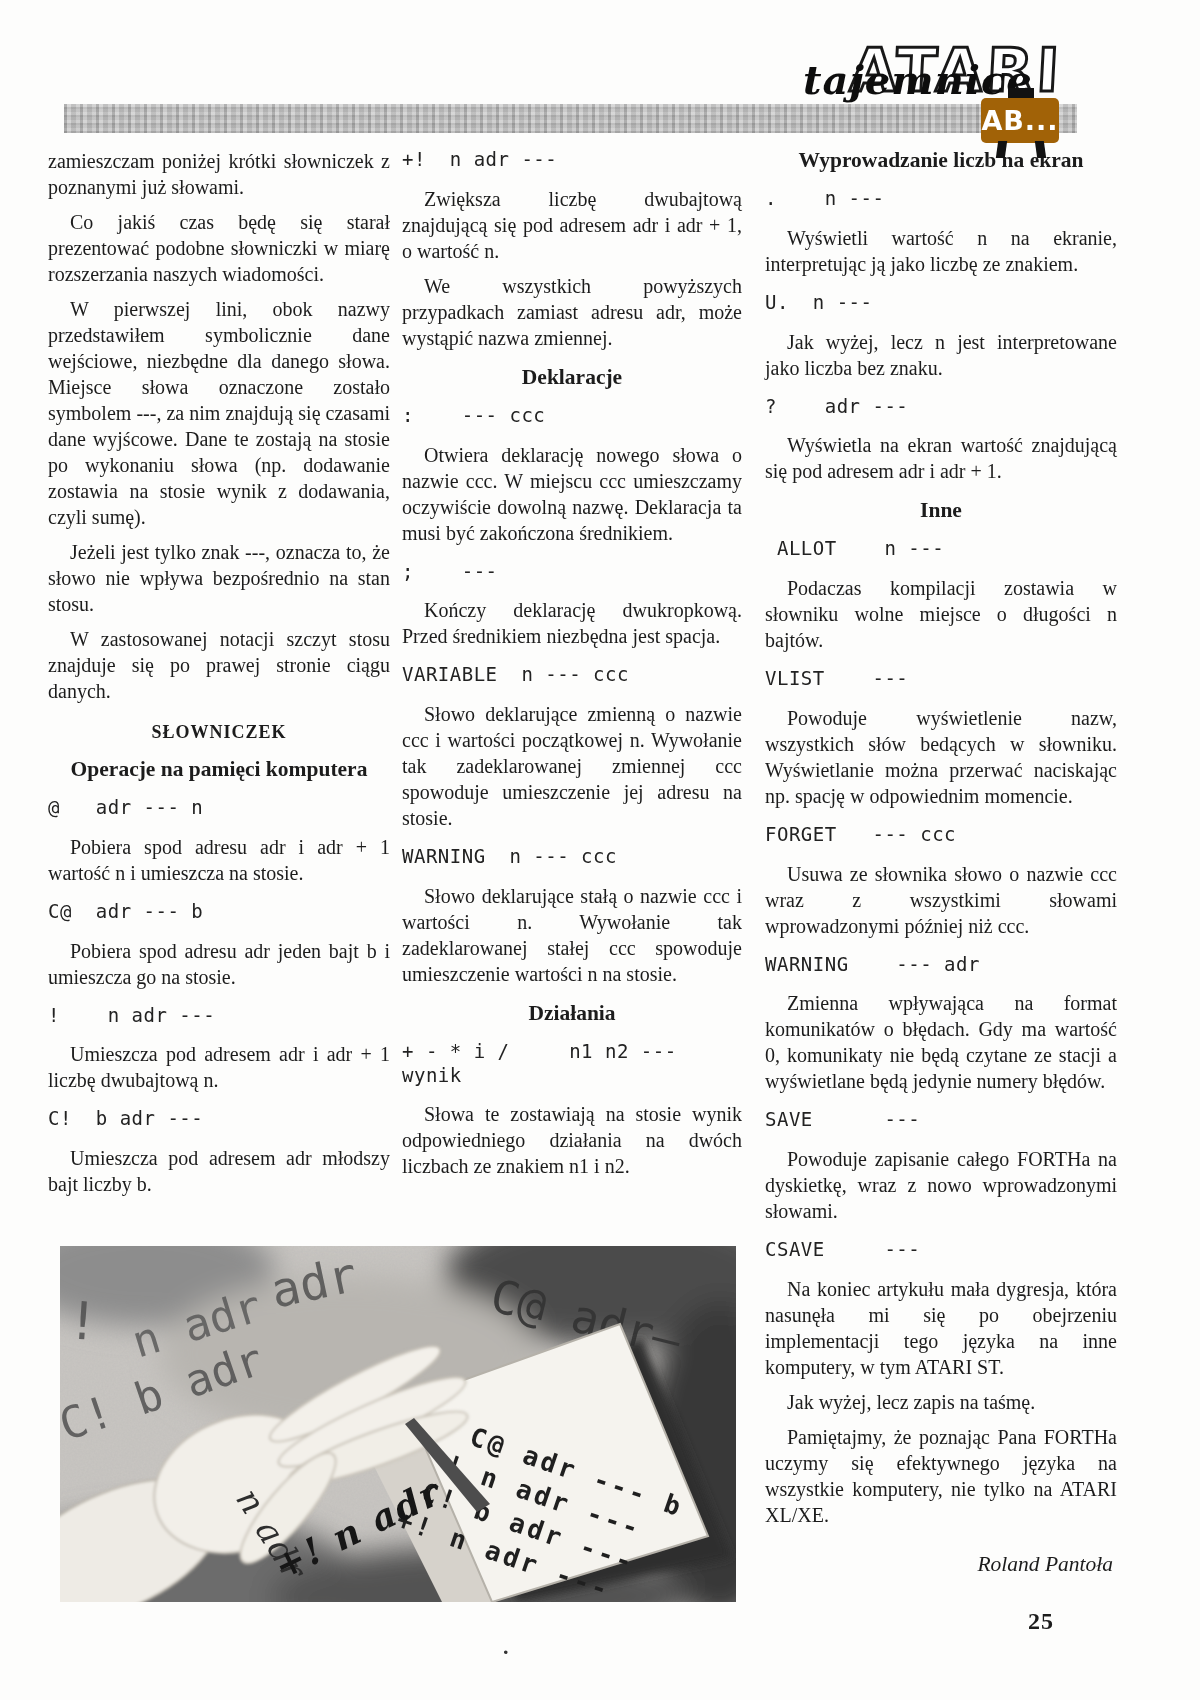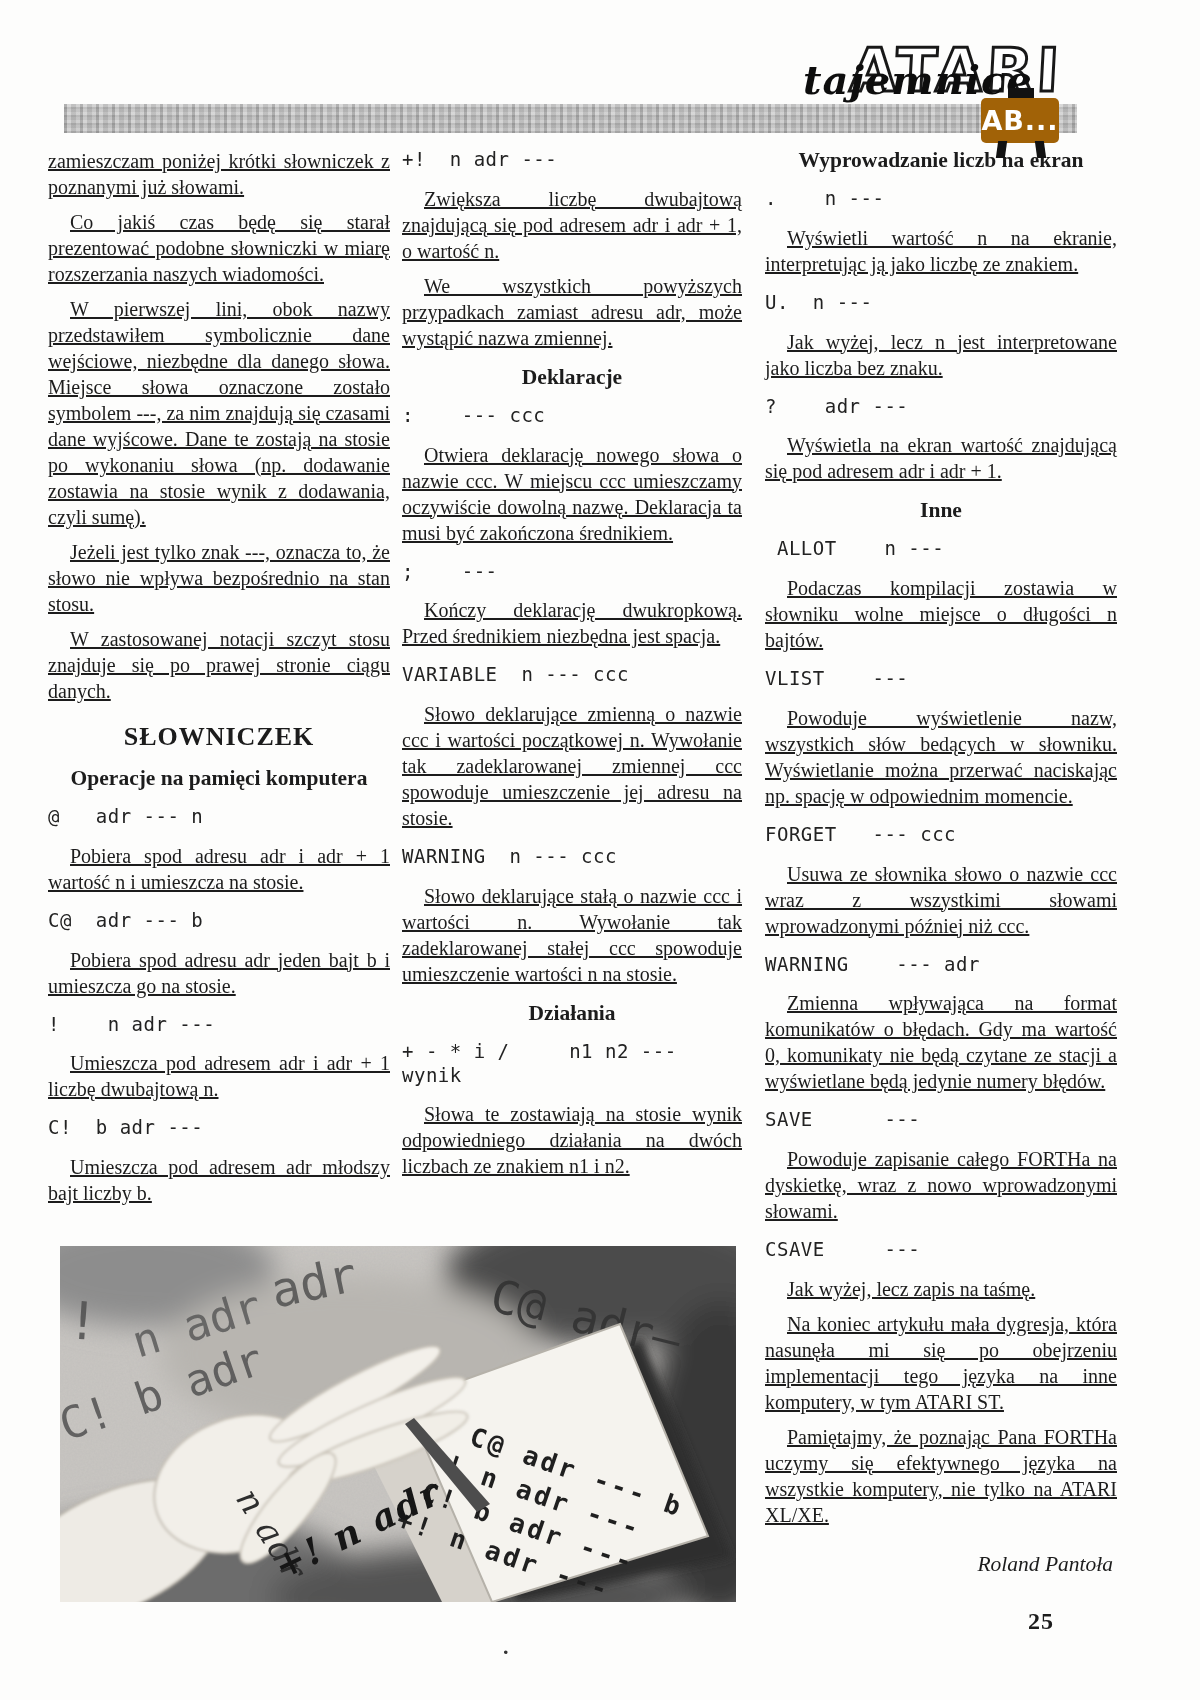--- a/index.html
+++ b/index.html
@@ -26,25 +26,25 @@
   .badge-leg{position:absolute;top:53px;width:9px;height:17px;background:#121212;}
   .leg-l{left:16px;transform:skewX(-8deg);}
   .leg-r{left:55px;transform:skewX(8deg);}
 
   
   .col{position:absolute;top:148px;}
   #col1{left:48px;width:342px;}
   #col2{left:402px;width:340px;}
   #col3{left:765px;width:352px;}
 
-  .body{font-size:20px;line-height:1.3;margin:9px 0;text-align:justify;text-indent:22px;text-decoration:underline;}
+  .body{font-size:20px;line-height:1.3;margin:9px 0;text-align:justify;text-indent:22px;}
   .noindent{text-indent:0;}
   .code{font-family:"DejaVu Sans Mono","Liberation Mono",monospace;font-size:19px;line-height:1.25;
         margin:14px 0;white-space:pre-wrap;letter-spacing:.5px;color:#222;}
-  .h1{font-size:26px;font-weight:bold;text-align:center;margin:18px 0 10px;letter-spacing:1px;}
+  .h1{font-size:18px;font-weight:bold;text-align:center;margin:18px 0 10px;letter-spacing:1px;}
   .h2{font-size:21.5px;font-weight:bold;text-align:center;margin:14px 0 10px;}
   .first{margin-top:0;}
   .author{text-align:right;font-style:italic;font-size:21.5px;margin-top:24px;padding-right:4px;}
 
   
   .page-number{position:absolute;left:1028px;top:1608px;font-weight:bold;font-size:24px;letter-spacing:1px;}
   .stray-dot{position:absolute;left:503px;top:1634px;font-size:22px;font-weight:bold;color:#333;}
 
   
   .illustration{position:absolute;left:60px;top:1246px;width:676px;height:356px;}
@@ -115,22 +115,22 @@
     <p class="body">Podaczas kompilacji zostawia w słowniku wolne miejsce o długości n bajtów.</p>
     <div class="code">VLIST    ---</div>
     <p class="body">Powoduje wyświetlenie nazw, wszystkich słów bedących w słowniku. Wyświetlanie można przerwać naciskając np. spację w odpowiednim momencie.</p>
     <div class="code">FORGET   --- ccc</div>
     <p class="body">Usuwa ze słownika słowo o nazwie ccc wraz z wszystkimi słowami wprowadzonymi później niż ccc.</p>
     <div class="code">WARNING    --- adr</div>
     <p class="body">Zmienna wpływająca na format komunikatów o błędach. Gdy ma wartość 0, komunikaty nie będą czytane ze stacji a wyświetlane będą jedynie numery błędów.</p>
     <div class="code">SAVE      ---</div>
     <p class="body">Powoduje zapisanie całego FORTHa na dyskietkę, wraz z nowo wprowadzonymi słowami.</p>
     <div class="code">CSAVE     ---</div>
+    <p class="body">Na koniec artykułu mała dygresja, która nasunęła mi się po obejrzeniu implementacji tego języka na inne komputery, w tym ATARI ST.</p>
     <p class="body">Jak wyżej, lecz zapis na taśmę.</p>
-    <p class="body">Na koniec artykułu mała dygresja, która nasunęła mi się po obejrzeniu implementacji tego języka na inne komputery, w tym ATARI ST.</p>
     <p class="body">Pamiętajmy, że poznając Pana FORTHa uczymy się efektywnego języka na wszystkie komputery, nie tylko na ATARI XL/XE.</p>
     <div class="author">Roland Pantoła</div>
   </div>
 
   <div class="illustration">
     <svg width="676" height="356" viewBox="0 0 676 356" xmlns="http://www.w3.org/2000/svg">
       <defs>
         <filter id="grain" x="0" y="0" width="100%" height="100%">
           <feTurbulence type="fractalNoise" baseFrequency="0.55" numOctaves="2" stitchTiles="stitch"></feTurbulence>
           <feColorMatrix type="matrix" values="0 0 0 0 0.42  0 0 0 0 0.42  0 0 0 0 0.42  0 0 0 0.55 0"></feColorMatrix>

